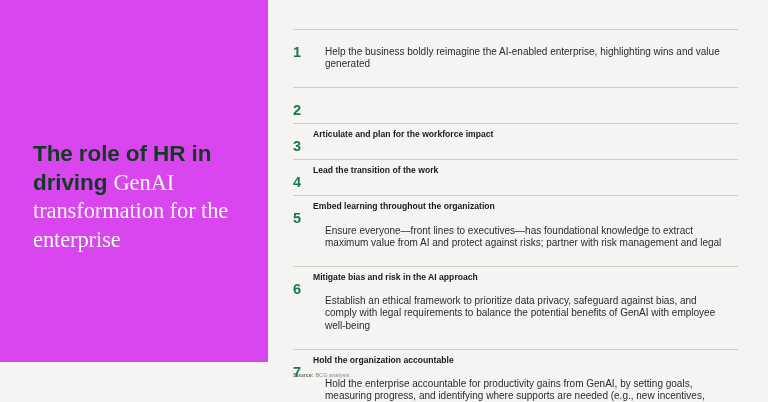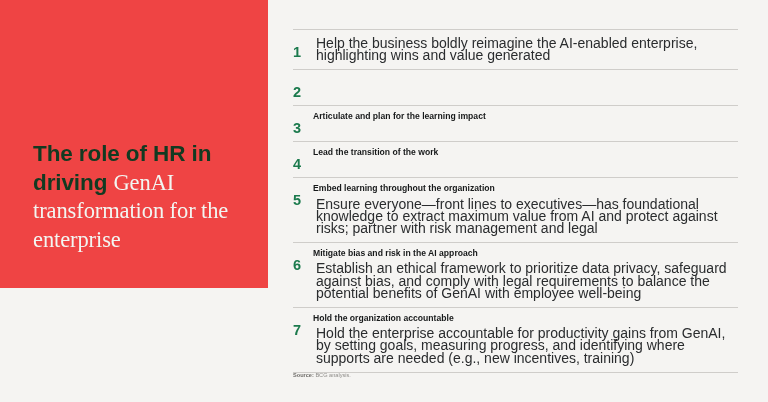--- a/index.html
+++ b/index.html
@@ -22,22 +22,22 @@
     background: #f5f4f2;
     display: flex;
   }
 
   
   .left-panel {
     position: absolute;
     left: 0;
     top: 0;
     width: 268px;
-    height: 288px;
-    background: #ef4444;
+    height: 362px;
+    background: #d946ef;
     box-sizing: border-box;
   }
 
   .title-block {
     position: absolute;
     left: 33px;
     top: 140px;
     width: 222px;
   }
 
@@ -112,24 +112,24 @@
     font-size: 8.6px;
     line-height: 12.2px;
     color: #17191a;
     letter-spacing: 0.01px;
     margin: 0 0 0.5px 0;
   }
 
   .row-desc {
     font-family: "Liberation Sans", sans-serif;
     font-weight: normal;
-    font-size: 14px;
+    font-size: 10px;
     line-height: 12.2px;
     color: #2a2c2e;
-    margin: 3px;
+    margin: 12px;
   }
 
   .source-note {
     position: absolute;
     left: 25px;
     top: 371px;
     font-size: 5.6px;
     line-height: 8px;
     color: #8d8b88;
     font-family: "Liberation Sans", sans-serif;
@@ -163,21 +163,21 @@
         </div>
       </div>
 
       <div class="row">
         <div class="row-num">2</div>
       </div>
 
       <div class="row">
         <div class="row-num">3</div>
         <div class="row-body">
-          <p class="row-title">Articulate and plan for the learning impact</p>
+          <p class="row-title">Articulate and plan for the workforce impact</p>
         </div>
       </div>
 
       <div class="row">
         <div class="row-num">4</div>
         <div class="row-body">
           <p class="row-title">Lead the transition of the work</p>
         </div>
       </div>
 

